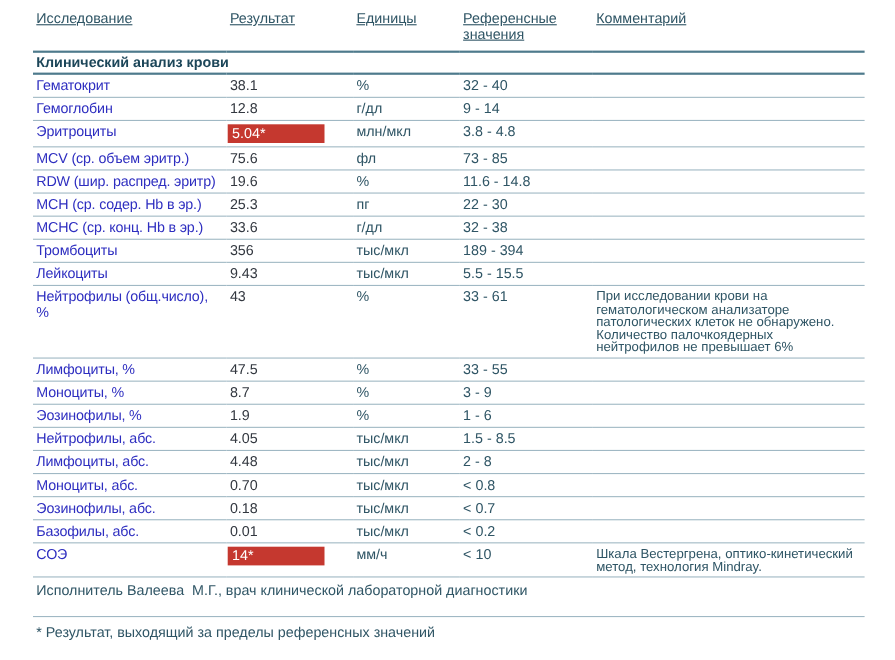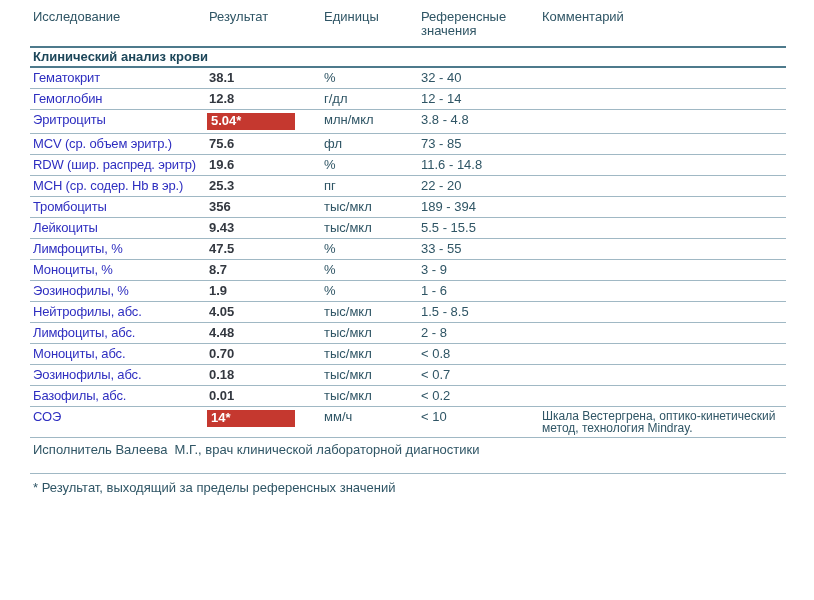--- a/index.html
+++ b/index.html
@@ -27,35 +27,36 @@
     table-layout: fixed;
     width: 756px;
   }
   th, td { vertical-align: top; text-align: left; }
   thead th {
     font-weight: normal;
     color: var(--body-text);
     line-height: 14px;
     padding: 2px 6px 8px 3px;
     border-bottom: 2px solid var(--header-line);
+    text-decoration: underline;
   }
   tr.section-row td {
     font-weight: bold;
     color: var(--section-title);
     padding: 2px 4px 2px 3px;
     line-height: 14px;
     border-bottom: 2px solid var(--header-line);
   }
   tbody td {
     border-bottom: 1px solid var(--row-line);
     padding: 3px 6px 3px 3px;
     line-height: 14px;
   }
   td.c-name { color: var(--test-name); letter-spacing: -0.15px; }
-  td.c-result { font-weight: bold; color: var(--result-text); }
+  td.c-result { font-weight: normal; color: var(--result-text); }
   .result-box { display: inline-block; }
   .result-box.flag {
     background: var(--flag-bg);
     color: var(--flag-text);
     min-width: 88px;
     margin-left: -2px;
     padding: 1px 4px 2px 4px;
   }
   td.c-comment { font-size: 12px; line-height: 11.6px; padding-top: 4px; }
   .executor {
@@ -102,21 +103,21 @@
     <td class="c-name">Гематокрит</td>
     <td class="c-result"><span class="result-box">38.1</span></td>
     <td class="c-units">%</td>
     <td class="c-ref">32 - 40</td>
     <td class="c-comment"></td>
   </tr>
         <tr>
     <td class="c-name">Гемоглобин</td>
     <td class="c-result"><span class="result-box">12.8</span></td>
     <td class="c-units">г/дл</td>
-    <td class="c-ref">12 - 14</td>
+    <td class="c-ref">9 - 14</td>
     <td class="c-comment"></td>
   </tr>
         <tr>
     <td class="c-name">Эритроциты</td>
     <td class="c-result"><span class="result-box flag">5.04*</span></td>
     <td class="c-units">млн/мкл</td>
     <td class="c-ref">3.8 - 4.8</td>
     <td class="c-comment"></td>
   </tr>
         <tr>
@@ -130,36 +131,50 @@
     <td class="c-name">RDW (шир. распред. эритр)</td>
     <td class="c-result"><span class="result-box">19.6</span></td>
     <td class="c-units">%</td>
     <td class="c-ref">11.6 - 14.8</td>
     <td class="c-comment"></td>
   </tr>
         <tr>
     <td class="c-name">MCH (ср. содер. Hb в эр.)</td>
     <td class="c-result"><span class="result-box">25.3</span></td>
     <td class="c-units">пг</td>
-    <td class="c-ref">22 - 20</td>
+    <td class="c-ref">22 - 30</td>
+    <td class="c-comment"></td>
+  </tr>
+        <tr>
+    <td class="c-name">MCHC (ср. конц. Hb в эр.)</td>
+    <td class="c-result"><span class="result-box">33.6</span></td>
+    <td class="c-units">г/дл</td>
+    <td class="c-ref">32 - 38</td>
     <td class="c-comment"></td>
   </tr>
         <tr>
     <td class="c-name">Тромбоциты</td>
     <td class="c-result"><span class="result-box">356</span></td>
     <td class="c-units">тыс/мкл</td>
     <td class="c-ref">189 - 394</td>
     <td class="c-comment"></td>
   </tr>
         <tr>
     <td class="c-name">Лейкоциты</td>
     <td class="c-result"><span class="result-box">9.43</span></td>
     <td class="c-units">тыс/мкл</td>
     <td class="c-ref">5.5 - 15.5</td>
     <td class="c-comment"></td>
+  </tr>
+        <tr>
+    <td class="c-name">Нейтрофилы (общ.число), %</td>
+    <td class="c-result"><span class="result-box">43</span></td>
+    <td class="c-units">%</td>
+    <td class="c-ref">33 - 61</td>
+    <td class="c-comment">При исследовании крови на гематологическом анализаторе патологических клеток не обнаружено. Количество палочкоядерных нейтрофилов не превышает 6%</td>
   </tr>
         <tr>
     <td class="c-name">Лимфоциты, %</td>
     <td class="c-result"><span class="result-box">47.5</span></td>
     <td class="c-units">%</td>
     <td class="c-ref">33 - 55</td>
     <td class="c-comment"></td>
   </tr>
         <tr>
     <td class="c-name">Моноциты, %</td>

